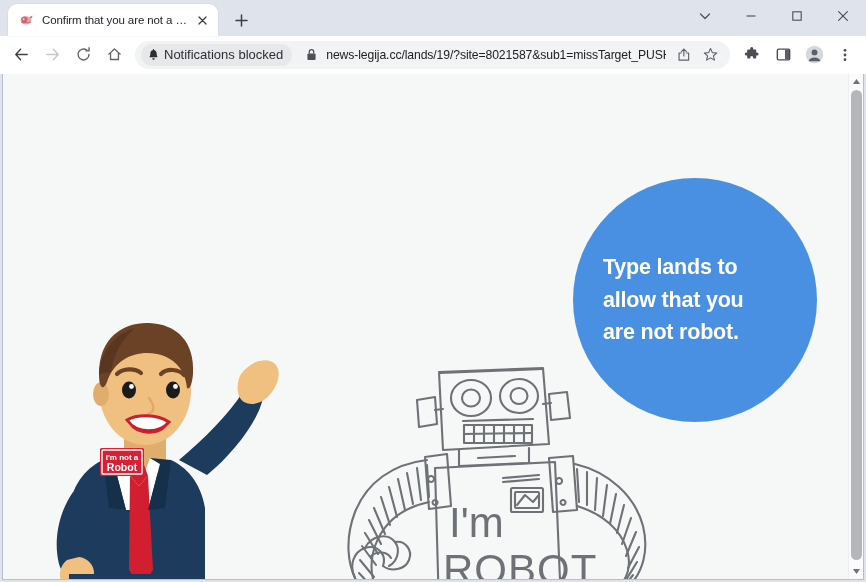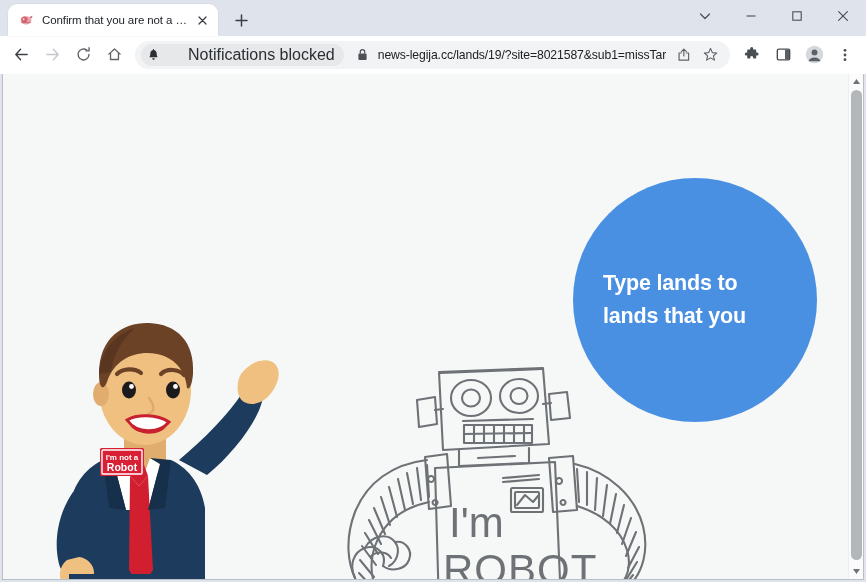--- a/index.html
+++ b/index.html
@@ -112,24 +112,23 @@
   }
   .notif-chip {
     display: flex; align-items: center; gap: 5px;
     height: 22px;
     padding: 0 9px 0 7px;
     background: #e6e8ea;
     border-radius: 11px;
     flex: 0 0 auto;
   }
   .notif-chip .chip-label {
-    font-size: 16px;
+    font-size: 13px;
     color: #2b2f33;
     white-space: nowrap;
-    margin-left: 24px;
   }
   .lock {
     flex: 0 0 auto;
     width: 18px; height: 18px;
     display: flex; align-items: center; justify-content: center;
     margin-left: 4px;
     color: #4d5156;
   }
   .url {
     flex: 1 1 auto;
@@ -490,21 +489,22 @@
 
         <g fill="#6e7276" font-family="'Liberation Sans', sans-serif">
           <text x="106" y="205" font-size="42" font-weight="400">I'm</text>
           <text x="100" y="252" font-size="42" font-weight="400" letter-spacing="1">ROBOT</text>
         </g>
       </svg>
 
       <div class="blue-circle">
         <div class="ctext">
           <div>Type lands to</div>
-          <div>lands that you</div>
+          <div>allow that you</div>
+          <div>are not robot.</div>
         </div>
       </div>
     </div>
 
     <div class="scrollbar">
       <div class="sb-arrow up">
         <svg width="7" height="5" viewBox="0 0 7 5">
             <path d="M3.5 0 L7 5 L0 5 Z" fill="currentColor"></path>
           </svg>
       </div>

